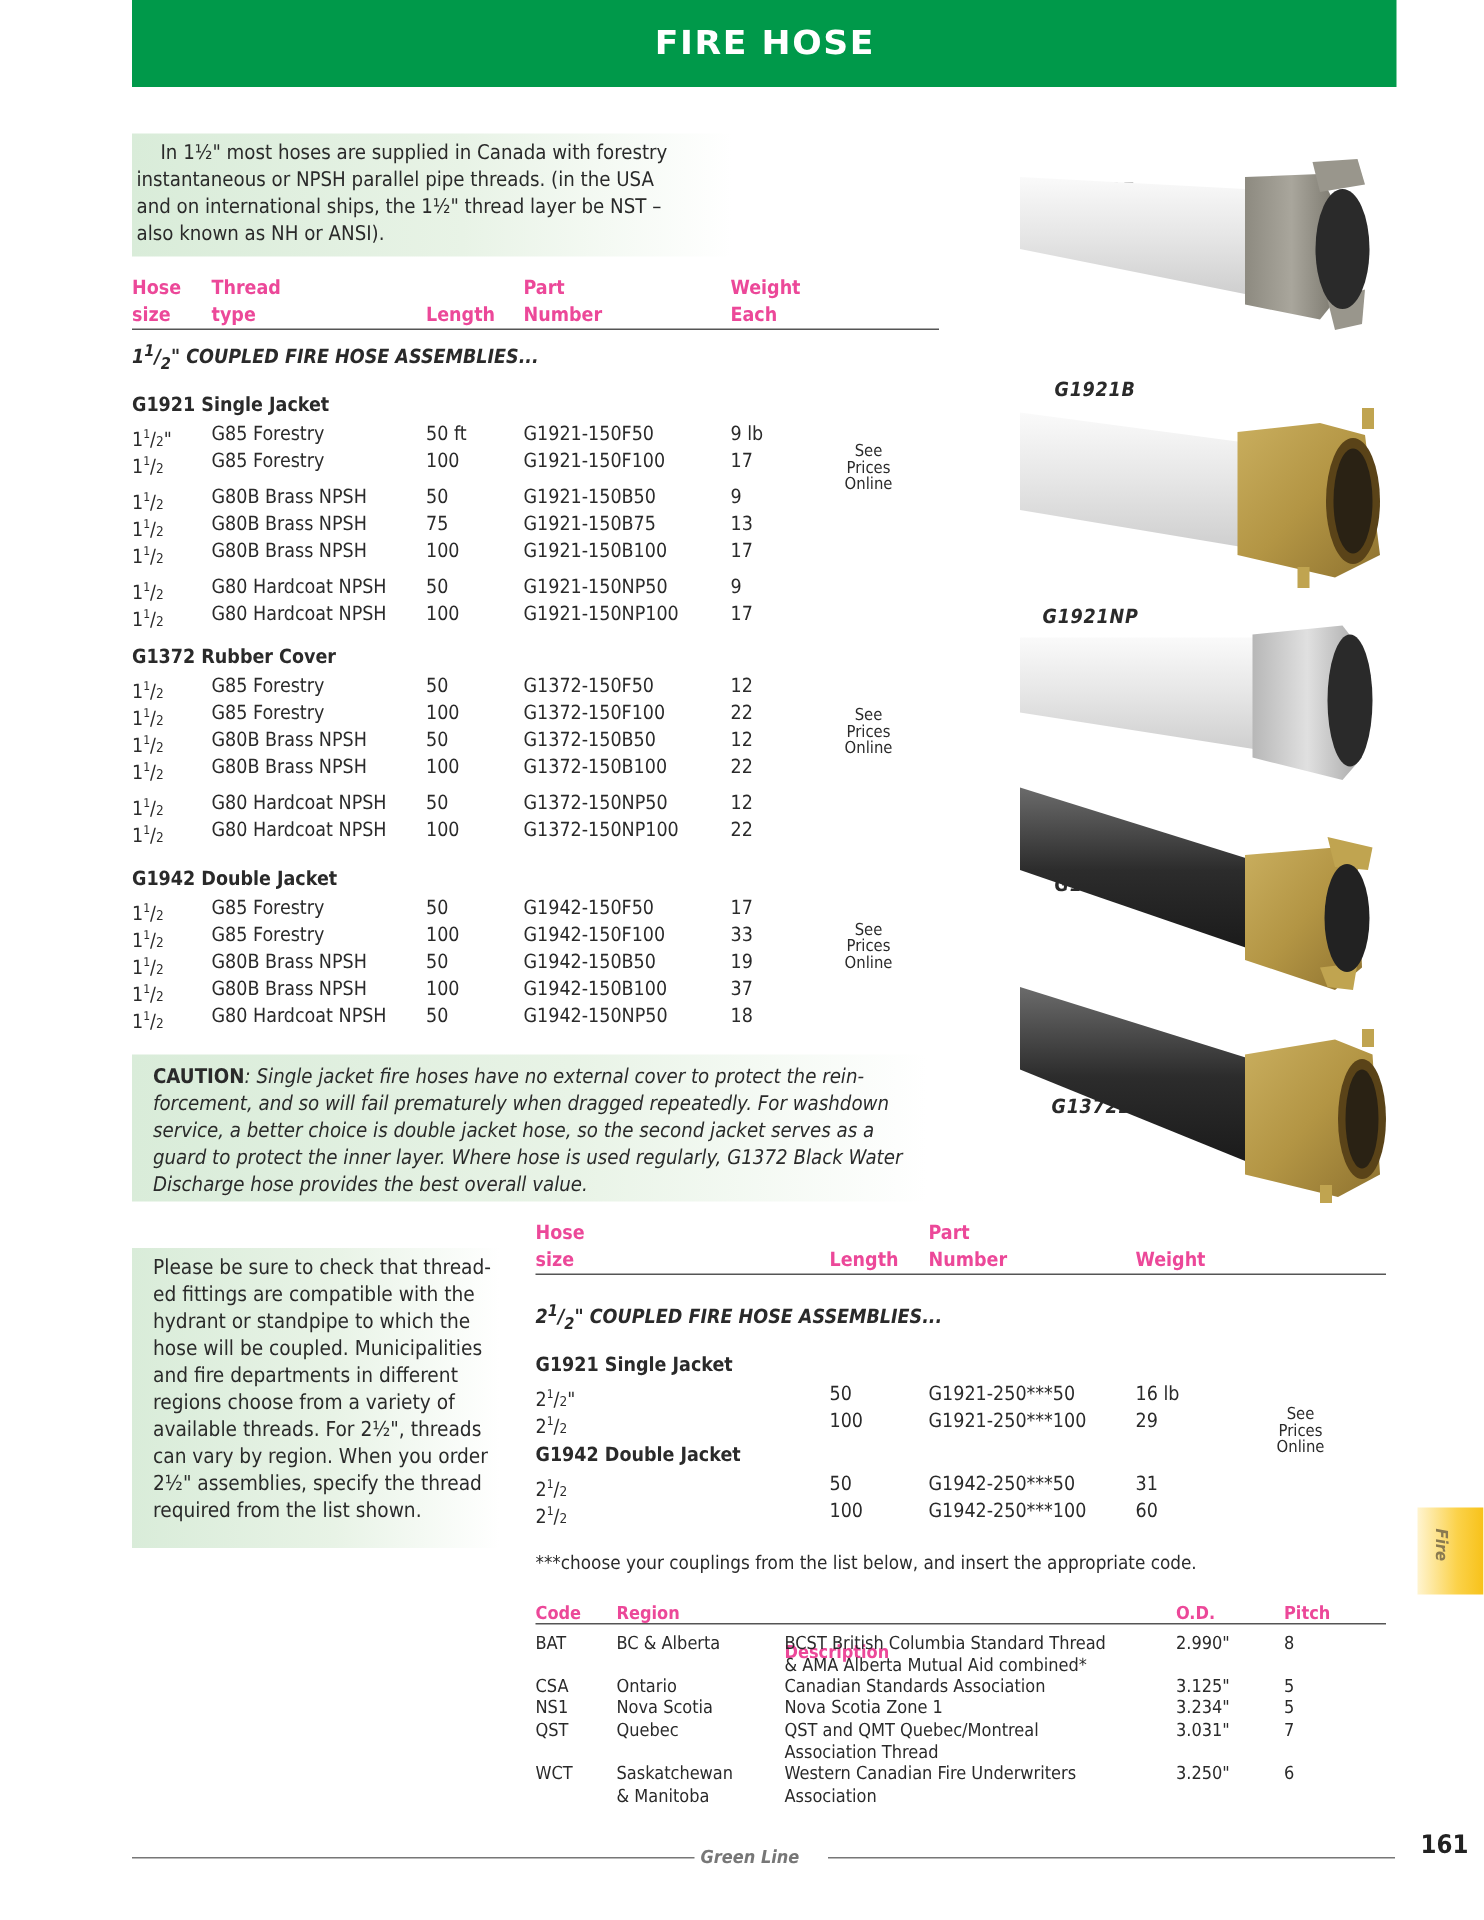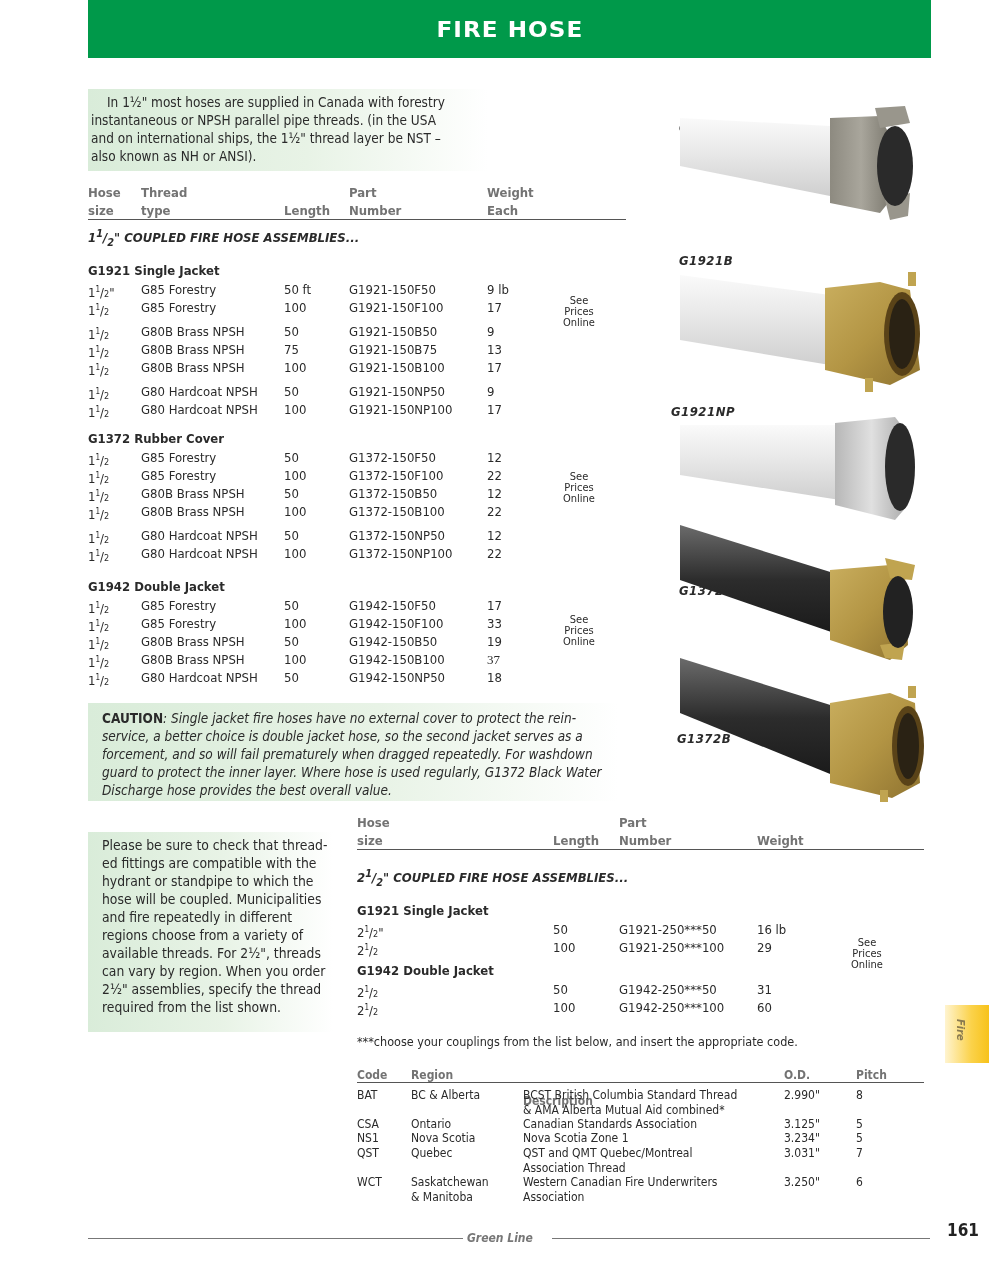--- a/index.html
+++ b/index.html
@@ -7,21 +7,21 @@
   body { position: relative; font-family: "DejaVu Sans Condensed", "DejaVu Sans", sans-serif; color: #2a2a2a; font-size: 13px; }
   .abs { position: absolute; }
 
   .header-bar { left: 88px; top: 0; width: 843px; height: 58px; background: #00994a; display: flex; align-items: center; justify-content: center; }
   .header-title { color: #ffffff; font-family: "DejaVu Sans", sans-serif; font-weight: bold; font-size: 22px; letter-spacing: 1px; transform: scaleX(1.05); }
 
   .note-box { background: linear-gradient(90deg, #d9ecd9 0%, #e8f3e6 55%, #ffffff 100%); line-height: 18px; font-size: 13.5px; color: #2a2a2a; }
   .note-top { left: 88px; top: 89px; width: 400px; height: 82px; padding: 4px 0 0 15px; }
   .note-top .line { white-space: nowrap; }
 
-  .col-head { font-weight: bold; font-size: 13px; line-height: 18px; color: #737373; }
+  .col-head { font-weight: bold; font-size: 13px; line-height: 18px; color: #ec4899; }
   .rule { height: 1px; background: #555; }
 
   .section-title { font-weight: bold; font-style: italic; font-size: 13px; }
   .group-title { font-weight: bold; font-size: 13px; }
 
   .row { position: absolute; height: 18px; line-height: 18px; font-size: 13px; white-space: nowrap; }
   .row span { position: absolute; top: 0; }
   .frac sup { font-size: 8px; vertical-align: 5px; }
   .frac sub { font-size: 9px; vertical-align: 0; }
 
@@ -31,21 +31,21 @@
   .caution .line { white-space: nowrap; }
   .caution b { font-style: normal; }
 
   .note-left { left: 88px; top: 832px; width: 245px; height: 200px; padding: 4px 8px 0 14px; font-size: 13.8px; line-height: 18px; }
   .note-left .line { white-space: nowrap; }
 
   .footnote { font-size: 12.5px; }
 
   .codes .row { font-size: 12px; height: 14.5px; line-height: 14.5px; }
 
-  .prod-label { font-weight: bold; font-style: italic; font-size: 13px; letter-spacing: 0.5px; color: #2a2a2a; }
+  .prod-label { font-weight: bold; font-style: italic; font-size: 13px; letter-spacing: 0.5px; color: #2a2a2a; margin-left: 24px; }
 
   .hose { position: absolute; }
 
   .footer-line { height: 1px; background: #777; }
   .footer-brand { font-weight: bold; font-style: italic; font-size: 12px; color: #777; }
   .page-num { font-weight: bold; font-size: 17px; color: #222; }
   .tab-fire { left: 945px; top: 1005px; width: 44px; height: 58px; background: linear-gradient(90deg, #fff4d0 0%, #fbd24a 60%, #f7c21a 100%); }
   .tab-fire span { position: absolute; left: 9px; top: 14px; font-weight: bold; font-style: italic; font-size: 11px; color: #8a7a50; transform: rotate(90deg); transform-origin: left top; left: 22px; }
 </style>
 </head>
@@ -197,21 +197,21 @@
       <span style="left: 53px;">G80B Brass NPSH</span>
       <span style="left: 196px;">50</span>
       <span style="left: 261px;">G1942-150B50</span>
       <span style="left: 399px;">19</span>
     </div>
     <div class="row" style="left: 88px; top: 651px; width: 460px;">
       <span class="frac" style="left: 0px;">1<sup>1</sup>/<sub>2</sub></span>
       <span style="left: 53px;">G80B Brass NPSH</span>
       <span style="left: 196px;">100</span>
       <span style="left: 261px;">G1942-150B100</span>
-      <span style="left: 399px; font-family: Liberation Serif, serif;">37</span>
+      <span style="left: 399px;">37</span>
     </div>
     <div class="row" style="left: 88px; top: 669px; width: 460px;">
       <span class="frac" style="left: 0px;">1<sup>1</sup>/<sub>2</sub></span>
       <span style="left: 53px;">G80 Hardcoat NPSH</span>
       <span style="left: 196px;">50</span>
       <span style="left: 261px;">G1942-150NP50</span>
       <span style="left: 399px; text-align: center;">18</span>
     </div>
   </div>
 
@@ -226,32 +226,32 @@
     <div>Online</div>
 </div>
 <div class="abs see" style="left:554px;top:614px">
   <div>See</div>
     <div>Prices</div>
     <div>Online</div>
 </div>
 
 <div class="abs note-box caution">
   <div class="line"><b>CAUTION</b><span>:  Single jacket fire hoses have no external cover to protect the rein-</span></div>
+  <div class="line">forcement, and so will fail prematurely when dragged repeatedly. For washdown</div>
   <div class="line">service, a better choice is double jacket hose, so the second jacket serves as a</div>
-  <div class="line">forcement, and so will fail prematurely when dragged repeatedly. For washdown</div>
   <div class="line">guard to protect the inner layer. Where hose is used regularly, G1372 Black Water</div>
   <div class="line">Discharge hose provides the best overall value.</div>
 </div>
 
 <div class="abs note-box note-left">
   <div class="line">Please be sure to check that thread-</div>
   <div class="line">ed fittings are compatible with the</div>
   <div class="line">hydrant or standpipe to which the</div>
   <div class="line">hose will be coupled. Municipalities</div>
-  <div class="line">and fire repeatedly in different</div>
+  <div class="line">and fire departments in different</div>
   <div class="line">regions choose from a variety of</div>
   <div class="line">available threads. For 2½", threads</div>
   <div class="line">can vary by region. When you order</div>
   <div class="line">2½" assemblies, specify the thread</div>
   <div class="line">required from the list shown.</div>
 </div>
 
 <div class="abs col-head" style="left:357px;top:814px">
   <div>Hose</div>
     <div>size</div>

